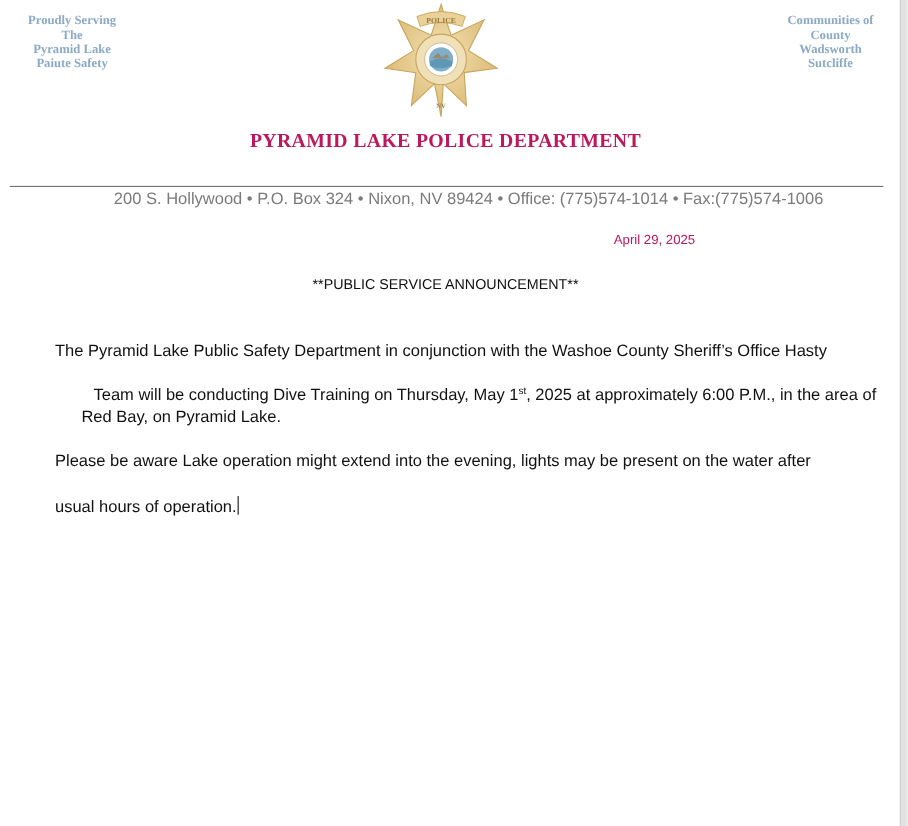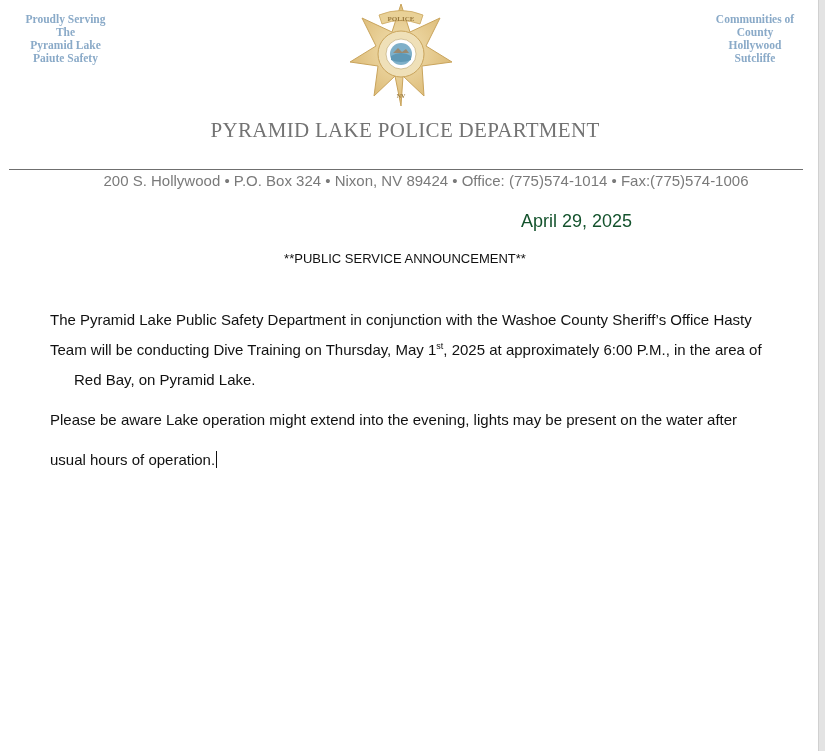--- a/index.html
+++ b/index.html
@@ -18,28 +18,28 @@
       color: #8aaac8;
     }
     .left-motto { left: 18px; width: 95px; }
     .right-motto { left: 706px; width: 98px; }
 
     .badge { position: absolute; left: 346px; top: 2px; width: 110px; height: 106px; }
 
     .dept-name {
       position: absolute; left: 0; top: 118px; width: 810px; text-align: center;
       font-family: "Liberation Serif", "DejaVu Serif", serif;
-      font-weight: normal; font-size: 21px; color: #737373; letter-spacing: 0.3px;
+      font-weight: bold; font-size: 18px; color: #be185d; letter-spacing: 0.3px;
     }
     .rule { position: absolute; left: 9px; top: 169px; width: 794px; height: 0; border-top: 1.5px solid #6f6f6f; }
     .address {
       position: absolute; left: 0; top: 172px; width: 852px; text-align: center;
       font-size: 15px; color: #7a7a7a;
     }
-    .date { position: absolute; right: 24px; top: 211px; font-size: 18px; color: #14532d; }
+    .date { position: absolute; right: 24px; top: 211px; font-size: 12px; color: #be185d; }
     .psa { position: absolute; left: 0; top: 251px; width: 810px; text-align: center; font-size: 13px; color: #111; }
     .body-line { position: absolute; left: 50px; font-size: 15px; color: #111; white-space: nowrap; }
     .body-line sup { font-size: 9px; vertical-align: 6px; line-height: 0; }
     .caret { display: inline-block; width: 1px; height: 17px; background: #111; vertical-align: -3px; margin-left: 1px; }
   </style>
 </head>
 <body>
 
 <div class="page">
 
@@ -69,35 +69,35 @@
       <circle cx="55" cy="52" r="11" fill="#7fb0c9"></circle>
       <path d="M45,54 Q55,48 65,54 L65,58 Q55,62 45,58 Z" fill="#5f98b5"></path>
       <path d="M47,51 L52,46 L56,50 L60,47 L63,51 Z" fill="#9a8a70"></path>
       <text x="55" y="96" text-anchor="middle" font-family="Liberation Serif, serif" font-size="6" font-weight="bold" fill="#9a7a3e">NV</text>
     </svg>
   </div>
 
   <div class="right-motto">
     <div>Communities of</div>
     <div>County</div>
-    <div>Hollywood</div>
+    <div>Wadsworth</div>
     <div>Sutcliffe</div>
   </div>
 
   <div class="dept-name">PYRAMID LAKE POLICE DEPARTMENT</div>
   <div class="rule"></div>
   <div class="address">200 S. Hollywood • P.O. Box 324 • Nixon, NV 89424 • Office: (775)574-1014 • Fax:(775)574-1006</div>
 
   <div class="date">April 29, 2025</div>
   <div class="psa">**PUBLIC SERVICE ANNOUNCEMENT**</div>
 
   <div class="body-line" style="top:291px;margin-top:20px;">
     <span>The Pyramid Lake Public Safety Department in conjunction with the Washoe County Sheriff’s Office Hasty</span>
   </div>
-  <div class="body-line" style="top:341px;">
+  <div class="body-line" style="top:351px;margin-left:35px;">
     <span>Team will be conducting Dive Training on Thursday, May 1</span><sup>st</sup><span>, 2025 at approximately 6:00 P.M., in the area of</span>
   </div>
   <div class="body-line" style="top:371px;margin-left:24px;">
     <span>Red Bay, on Pyramid Lake.</span>
   </div>
   <div class="body-line" style="top:451px;">
     <span>usual hours of operation.</span><span class="caret"></span>
   </div>
   <div class="body-line" style="top:411px;">
     <span>Please be aware Lake operation might extend into the evening, lights may be present on the water after</span>

